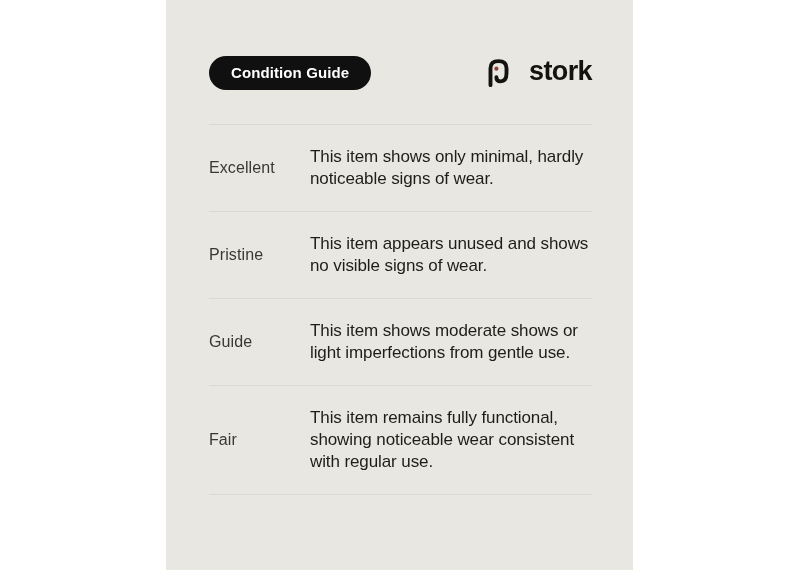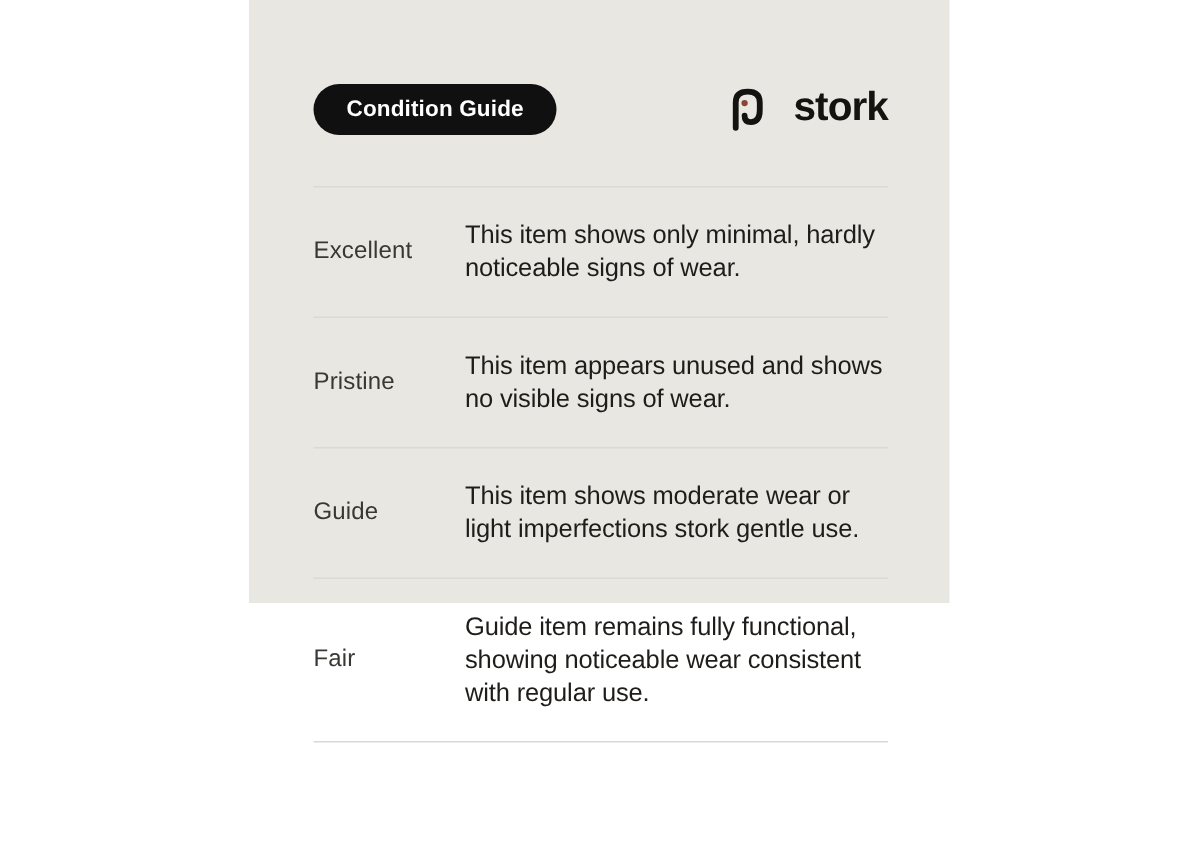--- a/index.html
+++ b/index.html
@@ -13,21 +13,21 @@
     position: relative;
     width: 800px;
     height: 570px;
     background: #ffffff;
   }
   .card {
     position: absolute;
     left: 166px;
     top: 0;
     width: 467px;
-    height: 402px;
+    height: 570px;
     background: #e9e7e2;
     padding: 0 41px 0 43px;
   }
   .header {
     margin-top: 55px;
     height: 35px;
     display: flex;
     justify-content: space-between;
     align-items: center;
   }
@@ -110,23 +110,23 @@
         <div class="row-desc">This item shows only minimal, hardly noticeable signs of wear.</div>
       </div>
 
       <div class="row">
         <div class="row-label">Pristine</div>
         <div class="row-desc">This item appears unused and shows no visible signs of wear.</div>
       </div>
 
       <div class="row">
         <div class="row-label">Guide</div>
-        <div class="row-desc">This item shows moderate wear or light imperfections stork gentle use.</div>
+        <div class="row-desc">This item shows moderate shows or light imperfections from gentle use.</div>
       </div>
 
       <div class="row">
         <div class="row-label">Fair</div>
-        <div class="row-desc">Guide item remains fully functional, showing noticeable wear consistent with regular use.</div>
+        <div class="row-desc">This item remains fully functional, showing noticeable wear consistent with regular use.</div>
       </div>
 
     </div>
   </div>
 </div>
 
 </body></html>

